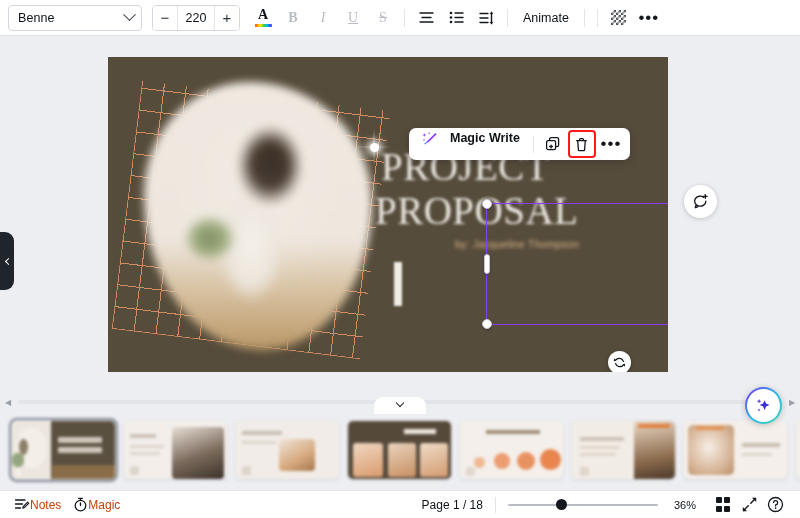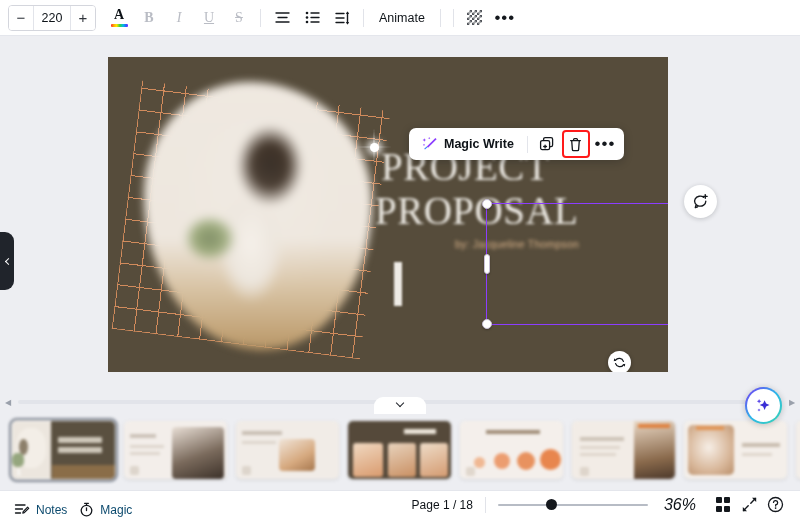--- a/index.html
+++ b/index.html
@@ -160,21 +160,21 @@
     background: #fff; border-radius: 50%; display: flex; align-items: center;
     justify-content: center; box-shadow: 0 1px 4px rgba(0,0,0,.3); cursor: grab;
   }
 
   
   .ctx-bar {
     position: absolute; left: 409px; top: 92px; height: 32px;
     background: #fff; border-radius: 7px; box-shadow: 0 2px 9px rgba(14,19,24,.26);
     display: flex; align-items: center; padding: 0 6px; gap: 2px; z-index: 5;
   }
-  .magic-btn { display: flex; align-items: center; gap: 6px; padding: 0 7px;
+  .magic-btn { display: flex; gap: 12px; padding: 0 7px;
     height: 26px; border-radius: 5px; cursor: pointer; font-size: 12.5px;
     color: #0e1318; font-weight: 600; white-space: nowrap; }
   .ctx-sep { width: 1px; height: 17px; background: #e3e5eb; margin: 0 4px; }
   .ctx-icon { width: 26px; height: 26px; display: flex; align-items: center;
     justify-content: center; border-radius: 5px; cursor: pointer; }
   .ctx-icon.hl { border: 2.5px solid #ff1a1a; border-radius: 4px;
     width: 28px; height: 28px; }
 
   
   .comment-btn {
@@ -214,43 +214,47 @@
     position: relative; overflow: hidden; cursor: pointer;
     box-shadow: 0 1px 3px rgba(20,24,29,.13); background: #fff; filter: blur(1.6px); }
   .thumb.sel { outline: 2.5px solid #7d8490; outline-offset: 1px; filter: blur(1.6px); }
   .thumb .num { position: absolute; left: 4px; bottom: 2px; font-size: 9px;
     color: #fff; font-weight: 700; filter: none; z-index: 3; }
 
   
   .bottombar { position: absolute; top: 490px; left: 0; width: 800px; height: 28px;
     background: #ffffff; display: flex; align-items: center; padding: 0 12px;
     border-top: 1px solid #e4e6ec; }
-  .bb-item { display: flex; align-items: flex-end; gap: 6px; font-size: 12px;
-    color: #0c4a6e; padding: 0 10px 0 2px; cursor: pointer; height: 24px; white-space: nowrap; }
+  .bb-item { display: flex; align-items: center; font-size: 12px;
+    color: #c2410c; padding: 0 10px 0 2px; cursor: pointer; height: 24px; white-space: nowrap; }
   .bb-right { margin-left: auto; display: flex; align-items: center; gap: 0; }
   .page-label { font-size: 12px; color: #0e1318; font-weight: 400; margin-right: 12px; white-space: nowrap; }
   .bb-sep { width: 1px; height: 16px; background: #e1e3e9; margin-right: 12px; }
   .zoom-slider { position: relative; width: 150px; height: 14px; display: flex;
     align-items: center; cursor: pointer; margin-right: 16px; }
   .zs-track { position: absolute; left: 0; right: 0; height: 2px; background: #b7bcc5; border-radius: 2px; }
   .zs-knob { position: absolute; left: 48px; width: 11px; height: 11px; border-radius: 50%;
     background: #14181d; }
-  .zoom-val { font-size: 16px; color: #0e1318; margin-right: 14px; white-space: nowrap; font-style: italic; }
+  .zoom-val { font-size: 11px; color: #0e1318; margin-right: 14px; white-space: nowrap; }
   .bb-icon { width: 26px; height: 26px; display: flex; align-items: center;
     justify-content: center; cursor: pointer; border-radius: 4px; }
   .grid4 { display: grid; grid-template-columns: 6px 6px; grid-template-rows: 6px 6px; gap: 2.5px; }
   .grid4 i { background: #14181d; border-radius: 1px; display: block; }
 </style>
 </head>
 <body>
 
 <div id="app">
 
   <div class="toolbar">
 
+    <div class="font-select">
+      <span class="fname">Benne</span>
+      <span class="chev"></span>
+    </div>
 
     <div class="size-group">
       <div class="size-btn">−</div>
       <div class="size-val">220</div>
       <div class="size-btn">+</div>
     </div>
 
     <div class="tb-icon">
       <span class="colorA">
         <span class="letter">A</span>

